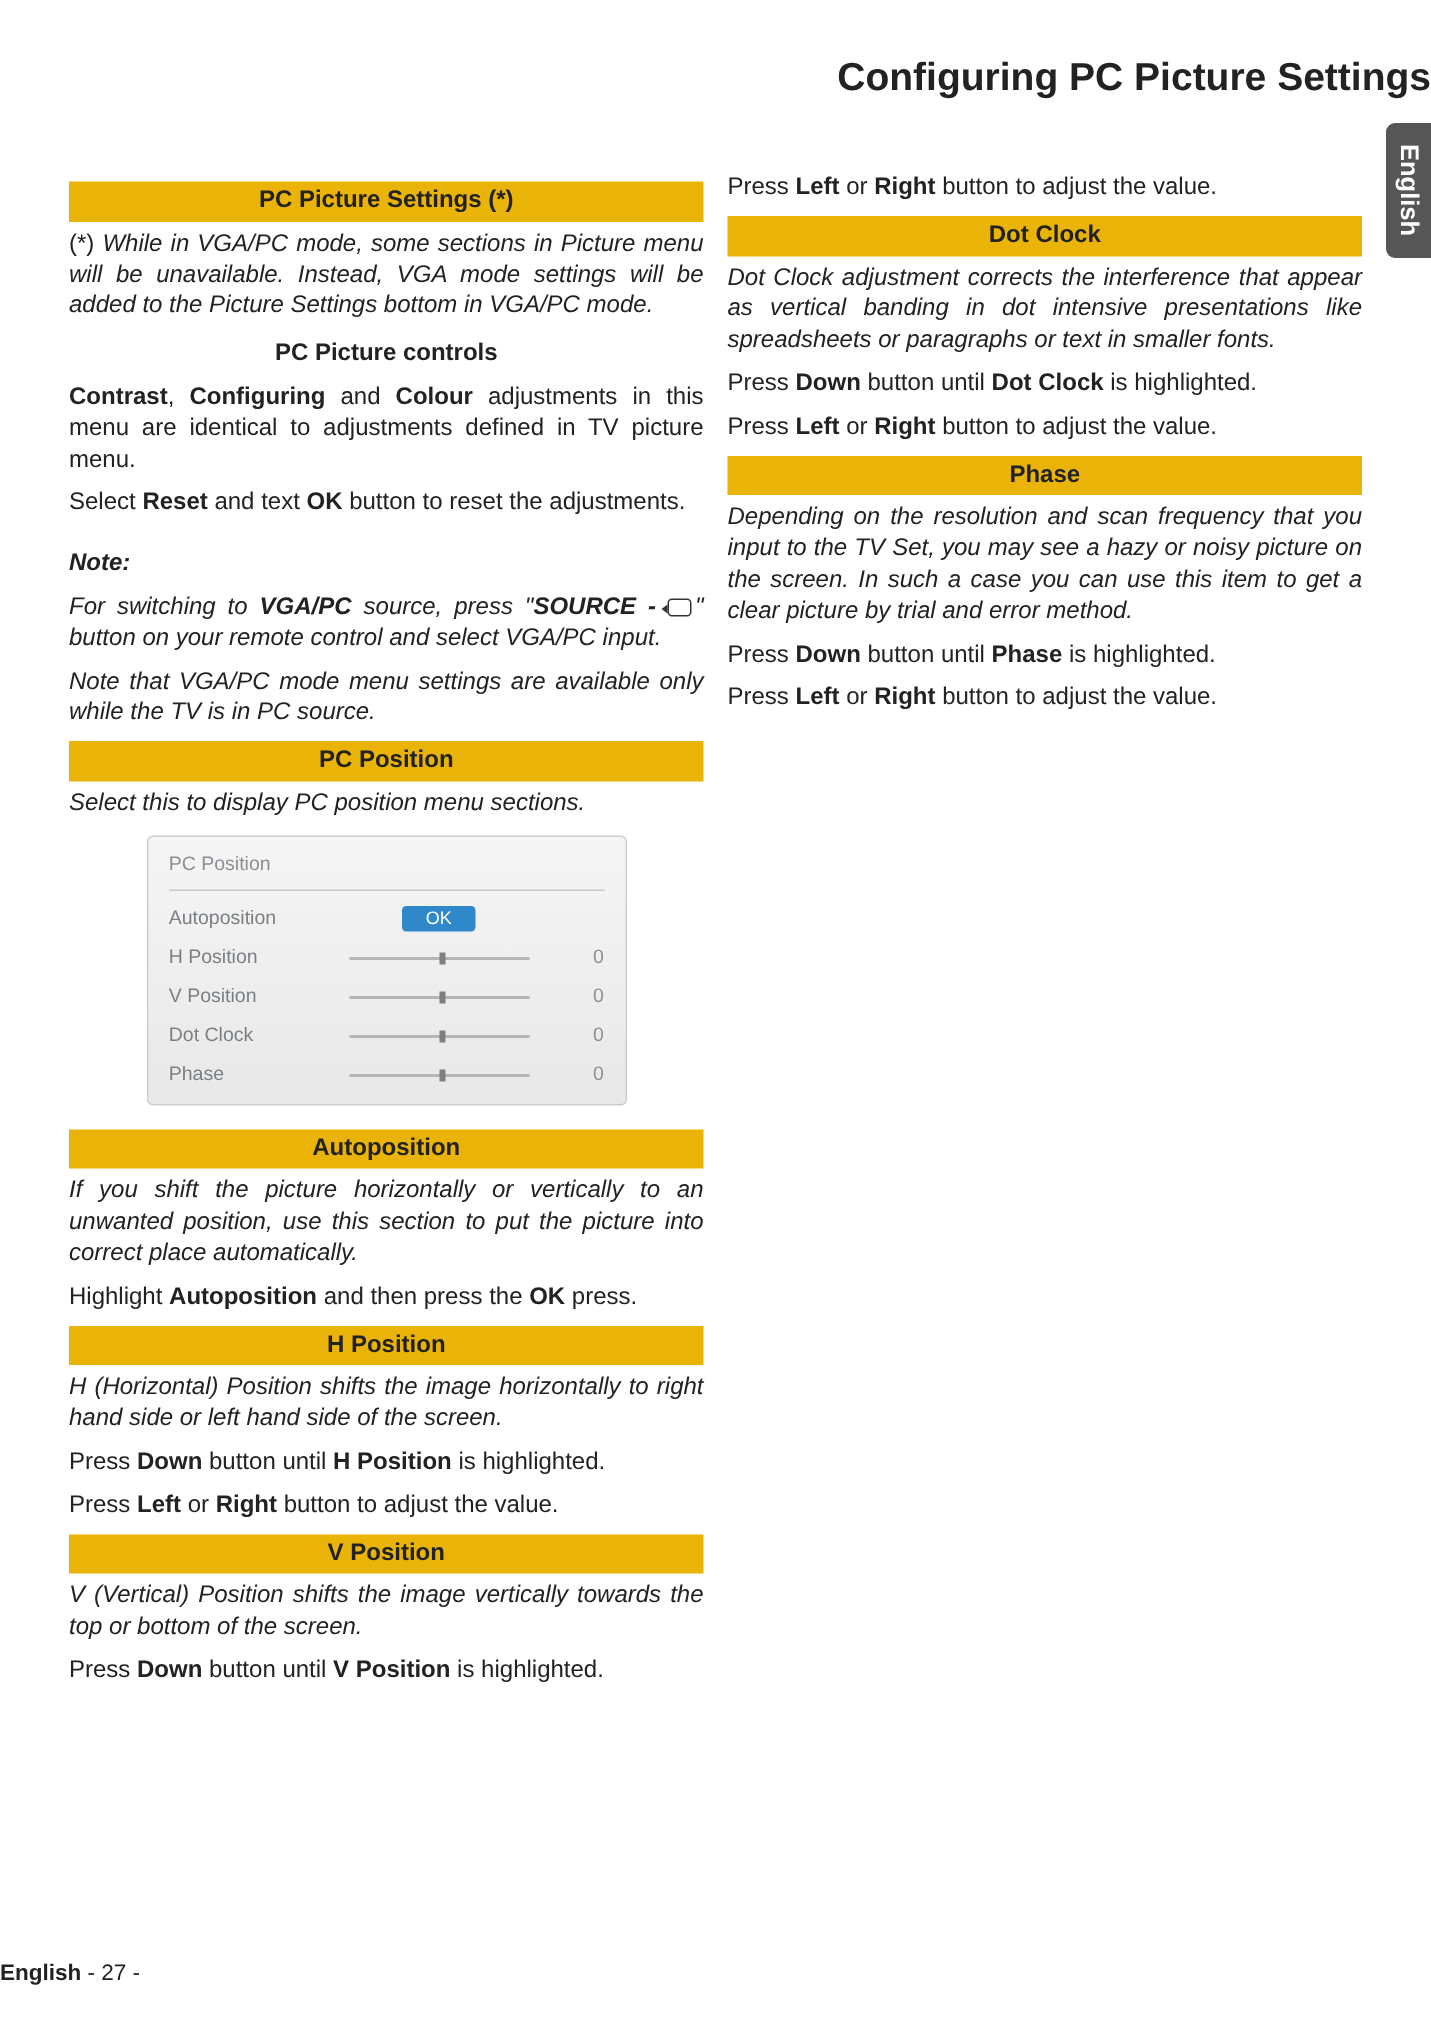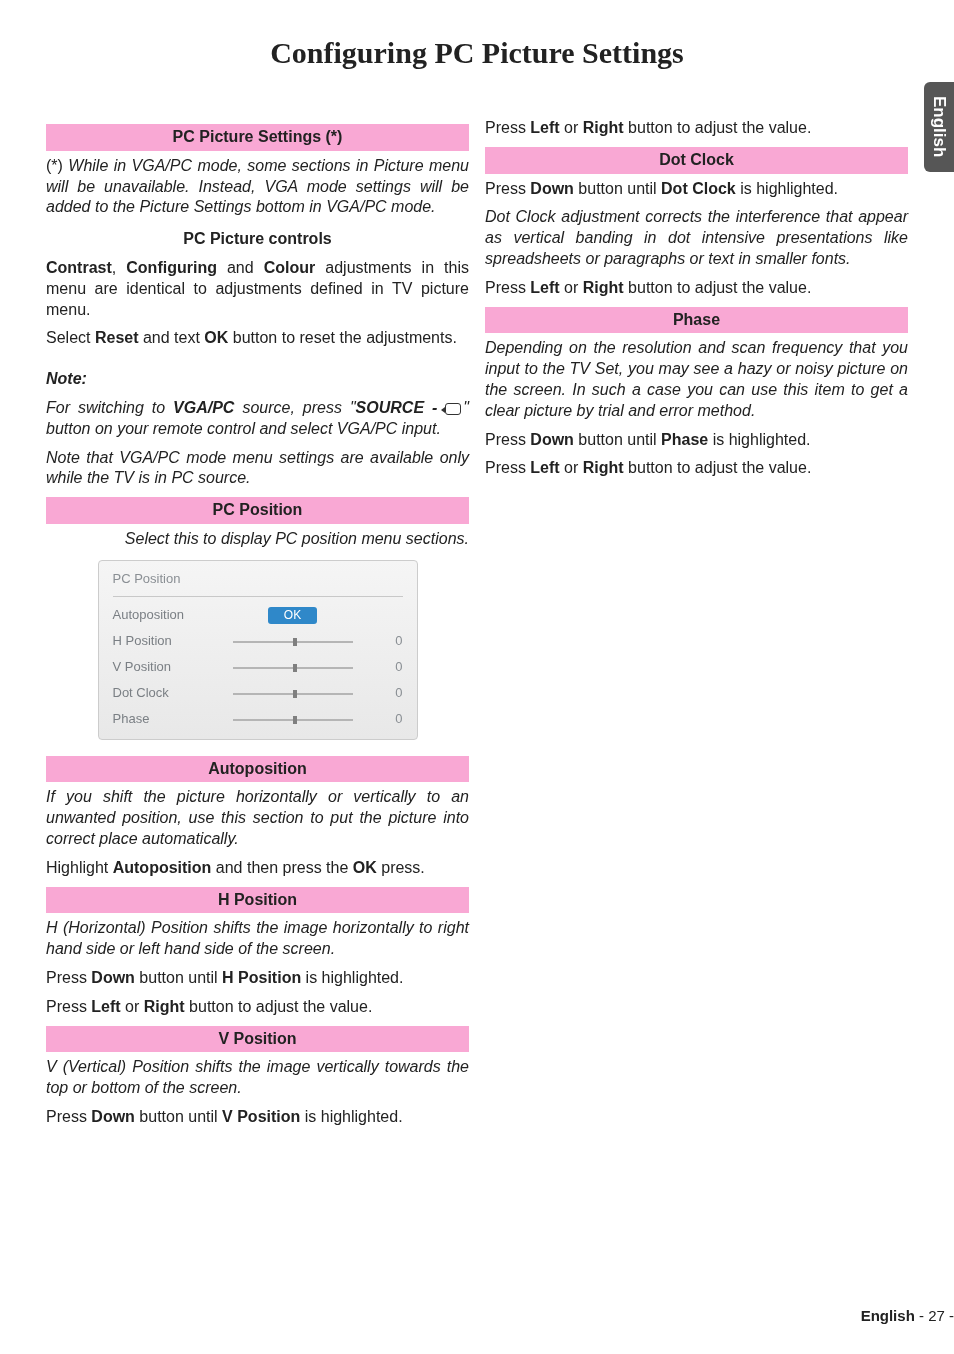--- a/index.html
+++ b/index.html
@@ -5,26 +5,25 @@
   * { box-sizing: border-box; margin: 0; padding: 0; }
   body {
     width: 954px;
     height: 1354px;
     background: #fff;
     font-family: Arial, Helvetica, sans-serif;
     color: #222;
     position: relative;
   }
   .page-title {
-    text-align: center;
-    font-size: 30px;
+    text-align: right;
+    font-size: 26px;
     font-weight: bold;
     padding-top: 36px;
     padding-bottom: 14px;
-    font-family: Liberation Serif, serif;
   }
   .side-tab {
     position: absolute;
     top: 82px;
     right: 0;
     width: 30px;
     height: 90px;
     background: #565656;
     color: #fff;
     font-weight: bold;
@@ -42,39 +41,39 @@
     padding: 0 46px;
     padding-top: 34px;
     gap: 16px;
   }
   .col {
     width: 50%;
     font-size: 16px;
     line-height: 1.3;
   }
   .section-head {
-    background: #f9a8d4;
+    background: #eab308;
     text-align: center;
     font-weight: bold;
     padding: 3px 0;
     margin-top: 6px;
     margin-bottom: 5px;
   }
   .section-sub {
     text-align: center;
     font-weight: bold;
     padding: 3px 0;
     margin-top: 6px;
     margin-bottom: 5px;
   }
   .para { margin-bottom: 8px; text-align: justify; }
   .em { font-style: italic; }
   .b { font-weight: bold; }
   .bi { font-weight: bold; font-style: italic; margin-top: 20px; }
-  .caption { text-align:right; font-style:italic; margin-bottom:10px; }
+  .caption { text-align:left; font-style:italic; margin-bottom:10px; }
 
   
   .osd {
     width: 320px;
     margin: 10px auto 16px auto;
     border: 1px solid #ccc;
     background: linear-gradient(#f5f5f5,#e8e8e8);
     font-size: 13px;
     color: #7a7f84;
     padding: 10px 14px 6px 14px;
@@ -125,21 +124,21 @@
     width:0; height:0;
     border-top:3px solid transparent;
     border-bottom:3px solid transparent;
     border-right:4px solid #333;
   }
 
   .footer {
     position:absolute;
     bottom:30px;
     width:100%;
-    text-align:right;
+    text-align:left;
     font-size:15px;
   }
   .footer .b { font-weight:bold; }
 </style>
 </head>
 <body>
 
 <div class="page-title">Configuring PC Picture Settings</div>
 <div class="side-tab">English</div>
 
@@ -237,24 +236,24 @@
       <span>Press </span><span class="b">Down</span><span> button until </span><span class="b">V Position</span><span> is highlighted.</span>
     </p>
   </div>
 
   <div class="col">
     <p class="para">
       <span>Press </span><span class="b">Left</span><span> or </span><span class="b">Right</span><span> button to adjust the value.</span>
     </p>
 
     <div class="section-head">Dot Clock</div>
+    <p class="para em">Dot Clock adjustment corrects the interference that appear as vertical banding in dot intensive presentations like spreadsheets or paragraphs or text in smaller fonts.</p>
     <p class="para">
       <span>Press </span><span class="b">Down</span><span> button until </span><span class="b">Dot Clock</span><span> is highlighted.</span>
     </p>
-    <p class="para em">Dot Clock adjustment corrects the interference that appear as vertical banding in dot intensive presentations like spreadsheets or paragraphs or text in smaller fonts.</p>
     <p class="para">
       <span>Press </span><span class="b">Left</span><span> or </span><span class="b">Right</span><span> button to adjust the value.</span>
     </p>
 
     <div class="section-head">Phase</div>
     <p class="para em">Depending on the resolution and scan frequency that you input to the TV Set, you may see a hazy or noisy picture on the screen. In such a case you can use this item to get a clear picture by trial and error method.</p>
     <p class="para">
       <span>Press </span><span class="b">Down</span><span> button until </span><span class="b">Phase</span><span> is highlighted.</span>
     </p>
     <p class="para">

